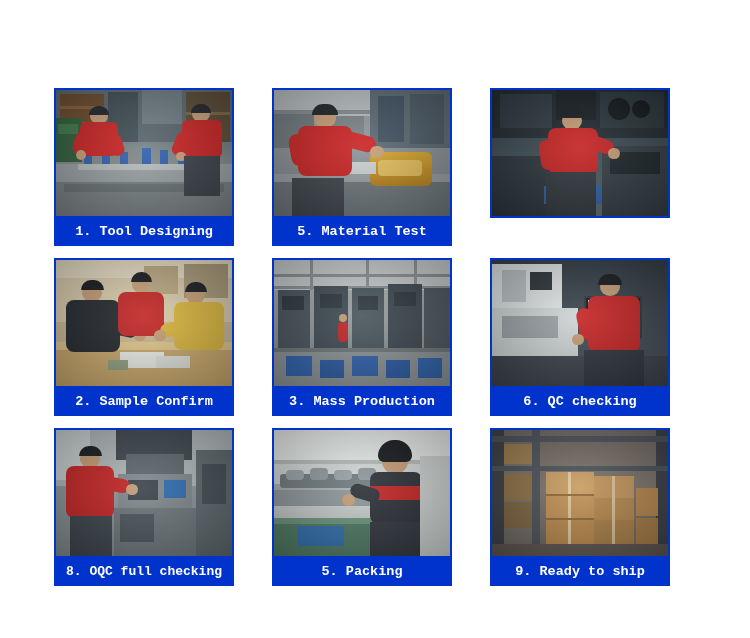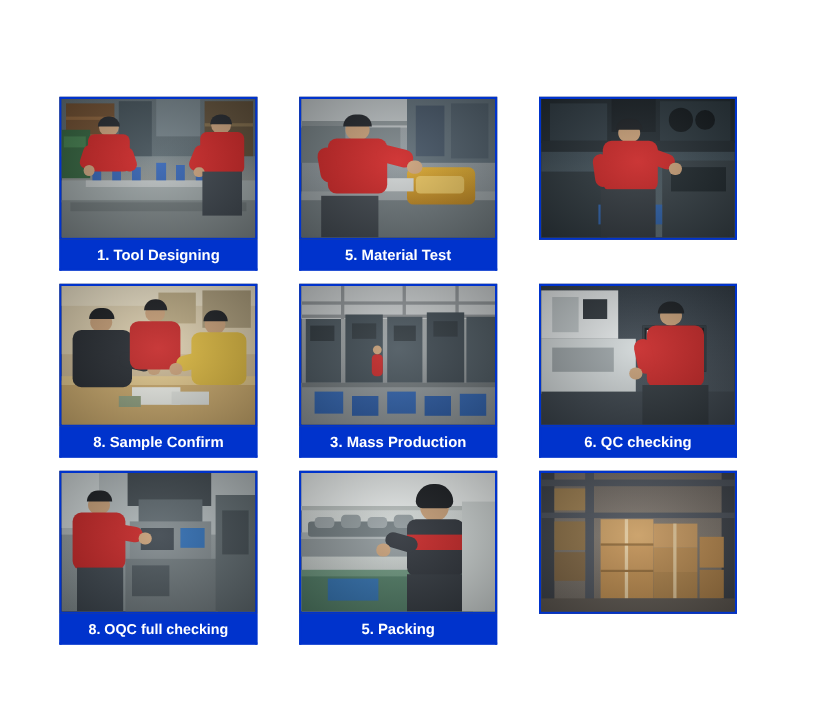--- a/index.html
+++ b/index.html
@@ -25,21 +25,21 @@
     position:absolute;top:-10px;left:90px;width:6px;height:90px;
     background:#ffffff;transform:skewX(-20deg);opacity:.9;
   }
   .header .title{
     position:absolute;left:190px;top:18px;
     color:#ffffff;font-size:22px;font-weight:bold;letter-spacing:.3px;
   }
 
   
   .grid{
-    position:absolute;left:0;top:62px;width:750px;height:576px;
+    position:absolute;left:0;top:62px;width:750px;height:576px;font-family:Liberation Mono, monospace;
   }
   .cell{
     position:absolute;width:180px;
   }
   .card{
     position:relative;width:180px;
   }
   .photo{
     width:176px;height:126px;
     border:2px solid #0033cc;
@@ -220,21 +220,21 @@
             <div class="r" style="left:62px;top:32px;width:46px;height:44px;border-radius:8px;background:#c22424;"></div>
 
             <div class="r" style="left:130px;top:26px;width:19px;height:18px;border-radius:50%;background:#c79e76;"></div>
             <div class="r" style="left:129px;top:22px;width:22px;height:10px;border-radius:10px 10px 0 0;background:#191c20;"></div>
             <div class="r" style="left:118px;top:42px;width:50px;height:48px;border-radius:8px;background:#d9b53c;"></div>
             <div class="r" style="left:104px;top:62px;width:26px;height:14px;border-radius:7px;background:#d9b53c;transform:rotate(-14deg);"></div>
             <div class="r" style="left:98px;top:70px;width:12px;height:11px;border-radius:6px;background:#c79e76;"></div>
             <div class="vig"></div>
           </div>
         </div>
-        <div class="caption">8. Sample Confirm</div>
+        <div class="caption">2. Sample Confirm</div>
       </div>
     </div>
 
     <div class="cell" style="left:272px;top:196px;">
       <div class="card">
         <div class="photo">
           <div class="sc">
             <div class="r" style="inset:0;background:linear-gradient(180deg,#b8bcbd 0%,#9aa0a2 35%,#8b9194 70%,#7c8285 100%);"></div>
 
             <div class="r" style="left:0;top:0;width:176px;height:30px;background:#c6cacb;"></div>
@@ -400,17 +400,18 @@
             <div class="r" style="left:12px;top:44px;width:28px;height:26px;background:#8c6f44;"></div>
             <div class="r" style="left:12px;top:72px;width:28px;height:26px;background:#7d6340;"></div>
 
             <div class="r" style="left:144px;top:58px;width:22px;height:28px;background:#b5854a;"></div>
             <div class="r" style="left:144px;top:88px;width:22px;height:26px;background:#a67a43;"></div>
 
             <div class="r" style="left:0;top:114px;width:176px;height:12px;background:#5a544d;"></div>
             <div class="vig"></div>
           </div>
         </div>
+        <div class="caption">9. Ready to ship</div>
       </div>
     </div>
 
   </div>
 </div>
 
 </body></html>

